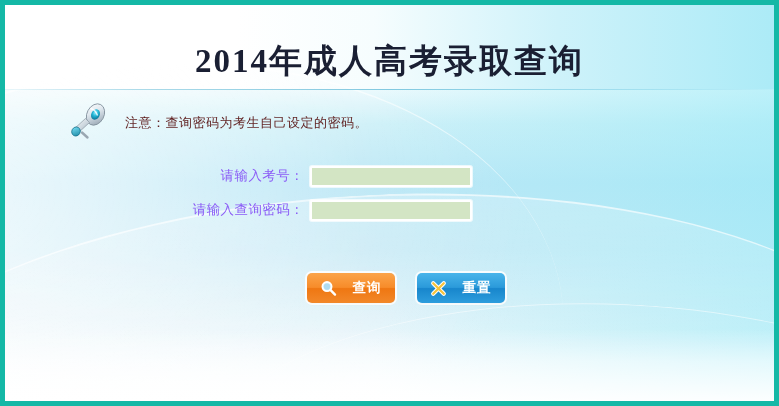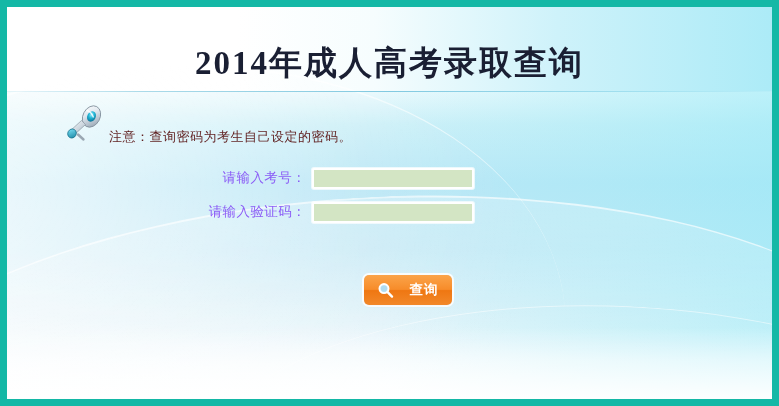--- a/index.html
+++ b/index.html
@@ -5,21 +5,21 @@
   html, body {
     margin: 0;
     padding: 0;
     background: #ffffff;
   }
   #page {
     position: relative;
     width: 779px;
     height: 406px;
     overflow: hidden;
-    border: 7px solid #14b8a6;
+    border: 5px solid #14b8a6;
     box-sizing: border-box;
     font-family: "Liberation Sans", "DejaVu Sans", sans-serif;
     background: #ffffff;
   }
 
   
   .bg-base {
     position: absolute;
     left: 0; top: 0; right: 0; bottom: 0;
     background:
@@ -125,24 +125,25 @@
     font-size: 33px;
     font-weight: 700;
     letter-spacing: 2px;
     color: #1a1f33;
     white-space: nowrap;
   }
 
   
   .notice-row {
     position: absolute;
-    left: 54px;
+    left: 60px;
     top: 97px;
     display: flex;
-    align-items: flex-end;
+    align-items: center;
+    gap: 12px;
   }
   .megaphone {
     position: relative;
     width: 44px;
     height: 42px;
     flex: 0 0 44px;
   }
   .notice-text {
     margin-left: 4px;
     font-size: 13px;
@@ -319,36 +320,45 @@
   </div>
 
   <div class="form">
 
     <div class="field-row">
       <div class="field-label">请输入考号：</div>
       <input class="field-input" type="text" placeholder="" style="">
     </div>
 
     <div class="field-row">
-      <div class="field-label">请输入验证码：</div>
+      <div class="field-label">请输入查询密码：</div>
       <input class="field-input" type="password" placeholder="" style="">
     </div>
 
 
   </div>
 
   <div class="btn-row">
 
     <button class="btn btn-query">
       <span class="ico">
         <svg width="17" height="17" viewBox="0 0 17 17" xmlns="http://www.w3.org/2000/svg">
           <circle cx="7" cy="6.6" r="4.6" fill="#cfeaf7" stroke="#ffffff" stroke-width="1.8"></circle>
           <circle cx="7" cy="6.6" r="3.1" fill="#a8d8ef" opacity="0.8"></circle>
           <path d="M10.6 10.2 L15 14.6" stroke="#ffffff" stroke-width="2.4" stroke-linecap="round"></path>
         </svg>
       </span>
       <span>查询</span>
     </button>
 
+    <button class="btn btn-reset">
+      <span class="ico">
+        <svg width="17" height="17" viewBox="0 0 17 17" xmlns="http://www.w3.org/2000/svg">
+          <path d="M3.2 3.2 L13.8 13.8 M13.8 3.2 L3.2 13.8" stroke="#ffffff" stroke-width="4.2" stroke-linecap="round"></path>
+          <path d="M3.2 3.2 L13.8 13.8 M13.8 3.2 L3.2 13.8" stroke="#f5c33a" stroke-width="2.2" stroke-linecap="round"></path>
+        </svg>
+      </span>
+      <span>重置</span>
+    </button>
 
   </div>
 
 </div>
 
 </body></html>

